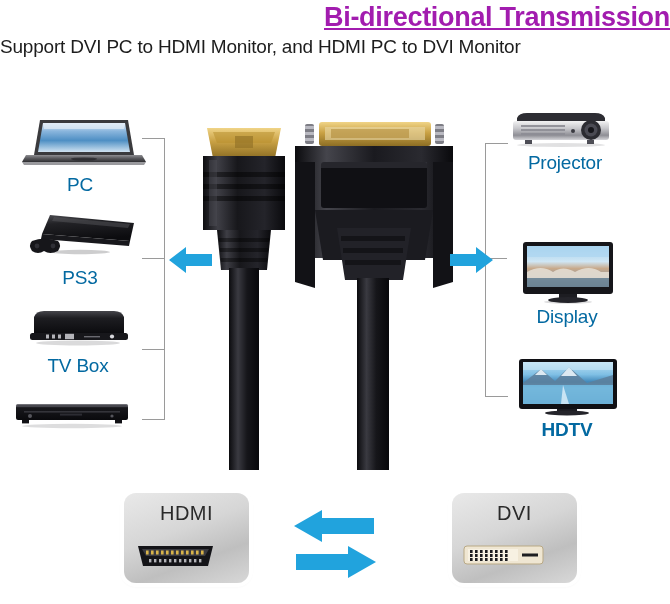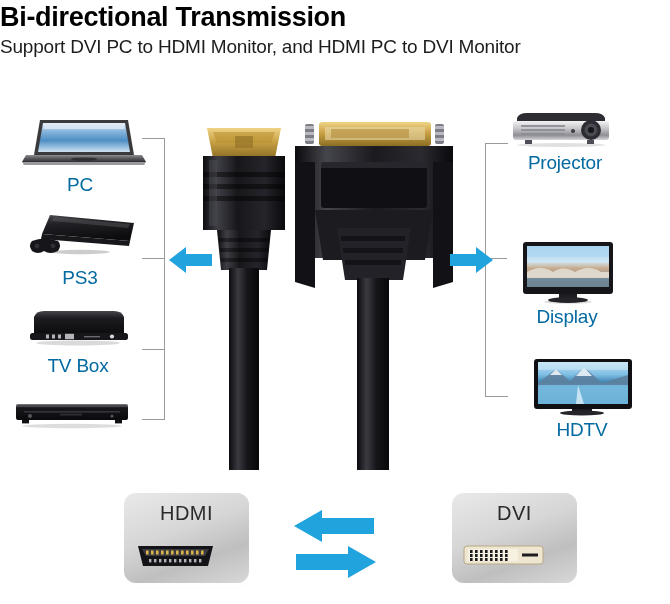--- a/index.html
+++ b/index.html
@@ -15,25 +15,26 @@
     font-family: "Liberation Sans", sans-serif;
     color: #1b1b1b;
   }
 
   
   #title {
     position: absolute;
     top: 2px;
     left: 0;
     width: 670px;
-    text-align: left;
+    text-align: right;
     font-size: 27px;
     font-weight: bold;
     letter-spacing: -0.3px;
-    color: #000000;
+    color: #a21caf;
+    text-decoration: underline;
   }
   #subtitle {
     position: absolute;
     top: 36px;
     left: 0;
     width: 670px;
     text-align: left;
     font-size: 19px;
     font-weight: normal;
     letter-spacing: -0.2px;
@@ -379,21 +380,21 @@
       <rect x="30" y="40" width="82" height="9" fill="#6f8798" opacity="0.85"></rect>
       <rect x="30" y="8" width="82" height="11" fill="#aed6f0" opacity="0.75"></rect>
       <rect x="62" y="56" width="18" height="5" fill="#1d1d22"></rect>
       <ellipse cx="71" cy="62" rx="20" ry="3" fill="#24242a"></ellipse>
       <ellipse cx="71" cy="64" rx="24" ry="1.8" fill="#1a1a1f" opacity="0.15"></ellipse>
     </svg>
   </div>
   <div class="caption">Display</div>
 </div>
 
-<div class="device" style="left:512px; top:355px;">
+<div class="device" style="left:497px; top:355px;font-weight:bold;">
   <div class="art" style="height:62px;">
     <svg width="140" height="62" viewBox="0 0 140 62">
       <defs>
         <linearGradient id="scr2" x1="0" y1="0" x2="0" y2="1">
           <stop offset="0%" stop-color="#bfe2f5"></stop>
           <stop offset="30%" stop-color="#7fbfe4"></stop>
           <stop offset="48%" stop-color="#3f86b8"></stop>
           <stop offset="62%" stop-color="#9fd3ea"></stop>
           <stop offset="100%" stop-color="#4d93bf"></stop>
         </linearGradient>

